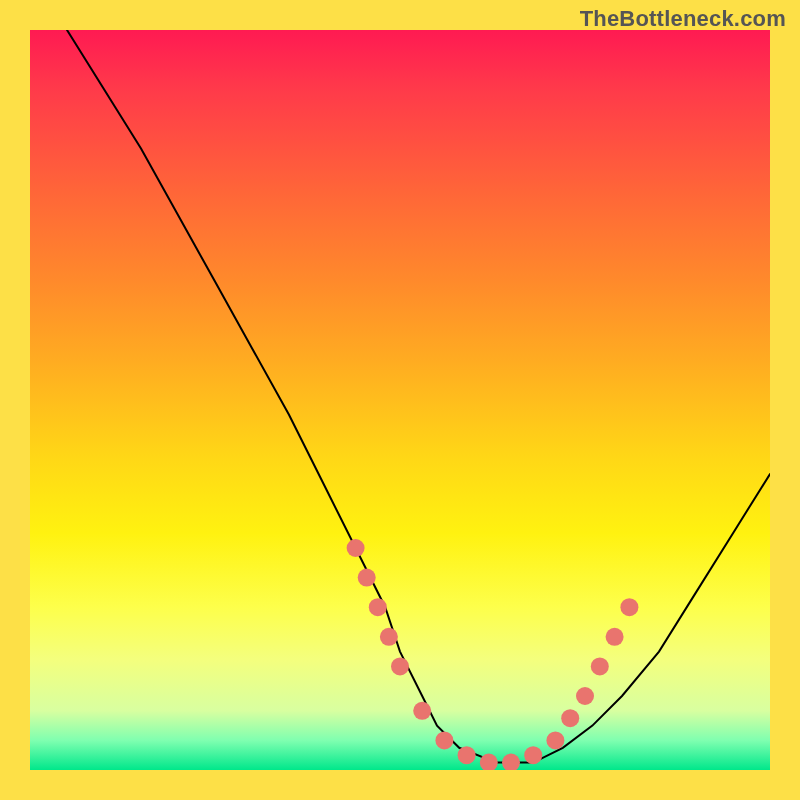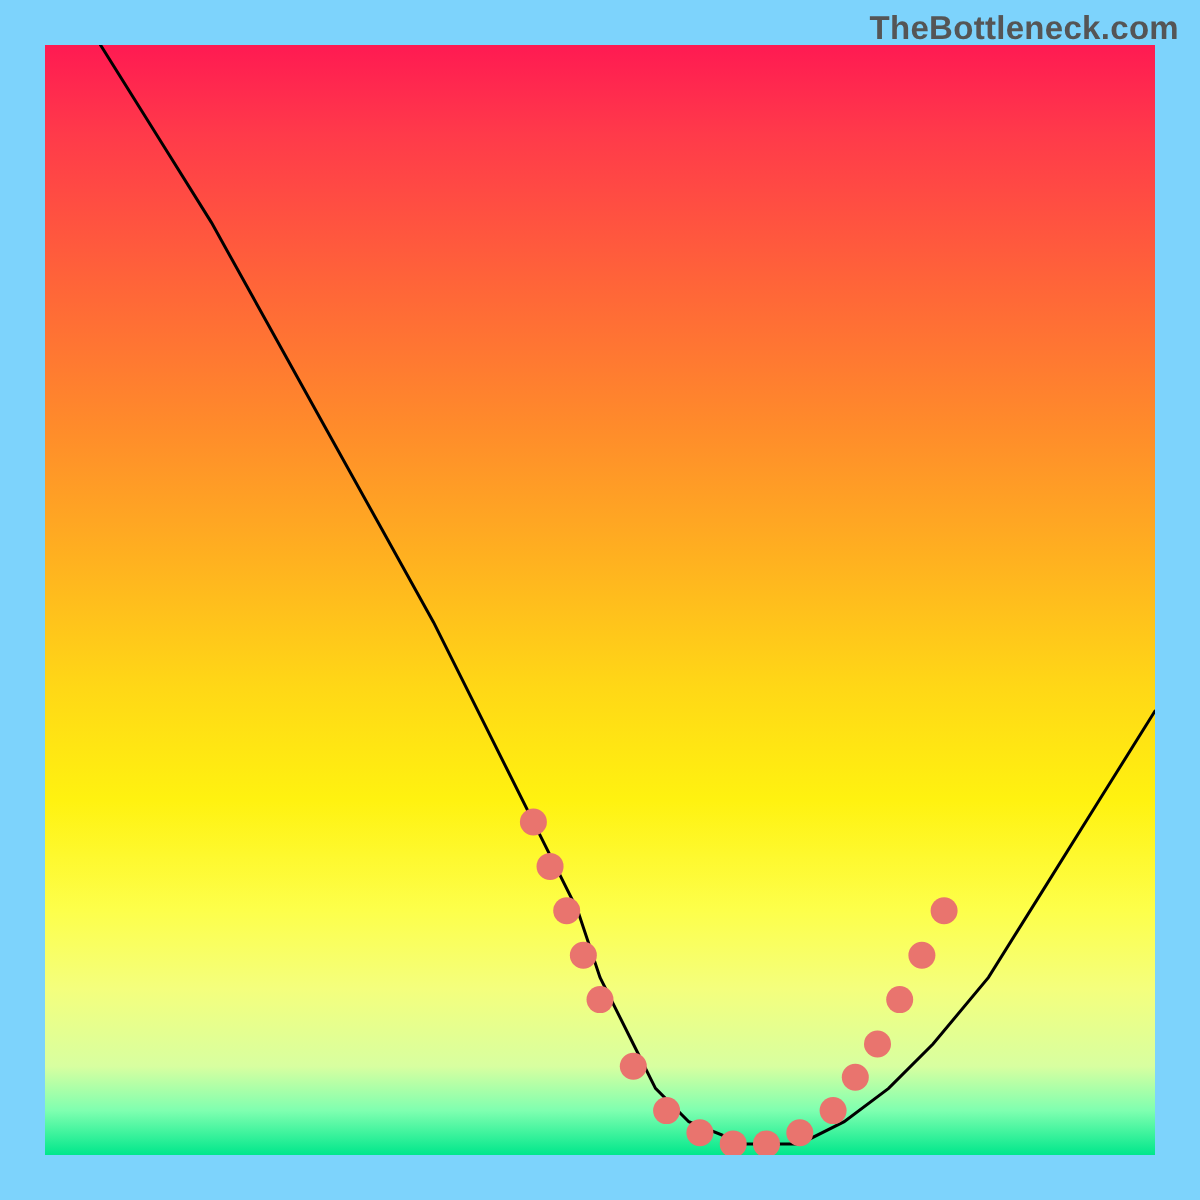--- a/index.html
+++ b/index.html
@@ -8,21 +8,21 @@
     width: 800px;
     height: 800px;
     background: #000;
     overflow: hidden;
     font-family: Arial, Helvetica, sans-serif;
   }
   .stage {
     position: relative;
     width: 800px;
     height: 800px;
-    background: #7dd3fc;
+    background: #fde047;
   }
   .watermark {
     position: absolute;
     top: 6px;
     right: 14px;
     color: #555;
     font-size: 22px;
     font-weight: 600;
     letter-spacing: 0.2px;
     z-index: 60;

